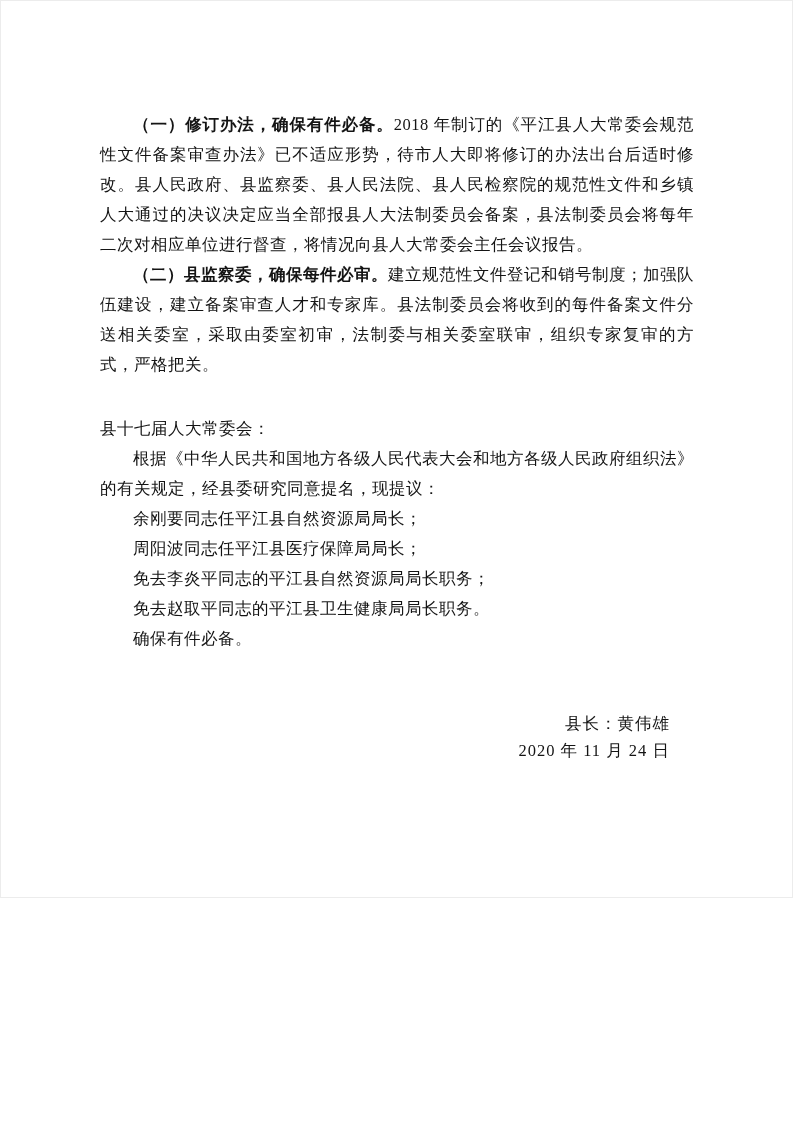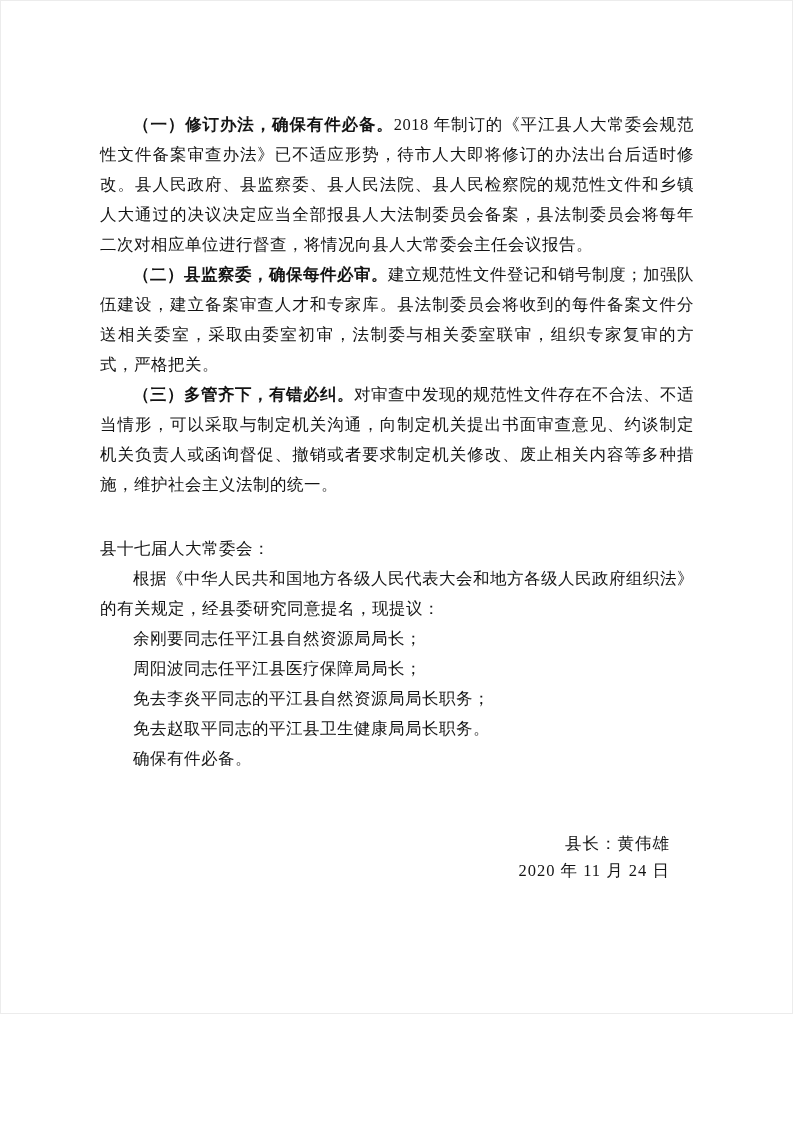--- a/index.html
+++ b/index.html
@@ -3,21 +3,21 @@
 <meta charset="utf-8">
 <style>
   html, body {
     margin: 0;
     padding: 0;
     background: #ffffff;
   }
   .page {
     position: relative;
     width: 793px;
-    height: 1014px;
+    height: 898px;
     background: #ffffff;
     box-shadow: inset 0 0 0 1px #ececec;
     overflow: hidden;
     font-family: "Liberation Serif", "DejaVu Serif", serif;
     color: #141414;
   }
   .content {
     position: absolute;
     left: 100px;
     top: 110px;
@@ -90,21 +90,20 @@
 </style>
 </head>
 <body>
 
 <div class="page">
   <div class="content">
 
     <div class="report">
       <p class="para"><span class="lead">（一）修订办法，确保有件必备。</span><span>2018 年制订的《平江县人大常委会规范性文件备案审查办法》已不适应形势，待市人大即将修订的办法出台后适时修改。县人民政府、县监察委、县人民法院、县人民检察院的规范性文件和乡镇人大通过的决议决定应当全部报县人大法制委员会备案，县法制委员会将每年二次对相应单位进行督查，将情况向县人大常委会主任会议报告。</span></p>
       <p class="para"><span class="lead">（二）县监察委，确保每件必审。</span><span>建立规范性文件登记和销号制度；加强队伍建设，建立备案审查人才和专家库。县法制委员会将收到的每件备案文件分送相关委室，采取由委室初审，法制委与相关委室联审，组织专家复审的方式，严格把关。</span></p>
-      <p class="para"><span class="lead">（三）多管齐下，有错必纠。</span><span>对审查中发现的规范性文件存在不合法、不适当情形，可以采取与制定机关沟通，向制定机关提出书面审查意见、约谈制定机关负责人或函询督促、撤销或者要求制定机关修改、废止相关内容等多种措施，维护社会主义法制的统一。</span></p>
     </div>
 
 
     <div class="proposal">
       <p class="salutation">县十七届人大常委会：</p>
       <p>根据《中华人民共和国地方各级人民代表大会和地方各级人民政府组织法》的有关规定，经县委研究同意提名，现提议：</p>
       <p>余刚要同志任平江县自然资源局局长；</p>
       <p>周阳波同志任平江县医疗保障局局长；</p>
       <p>免去李炎平同志的平江县自然资源局局长职务；</p>
       <p>免去赵取平同志的平江县卫生健康局局长职务。</p>

